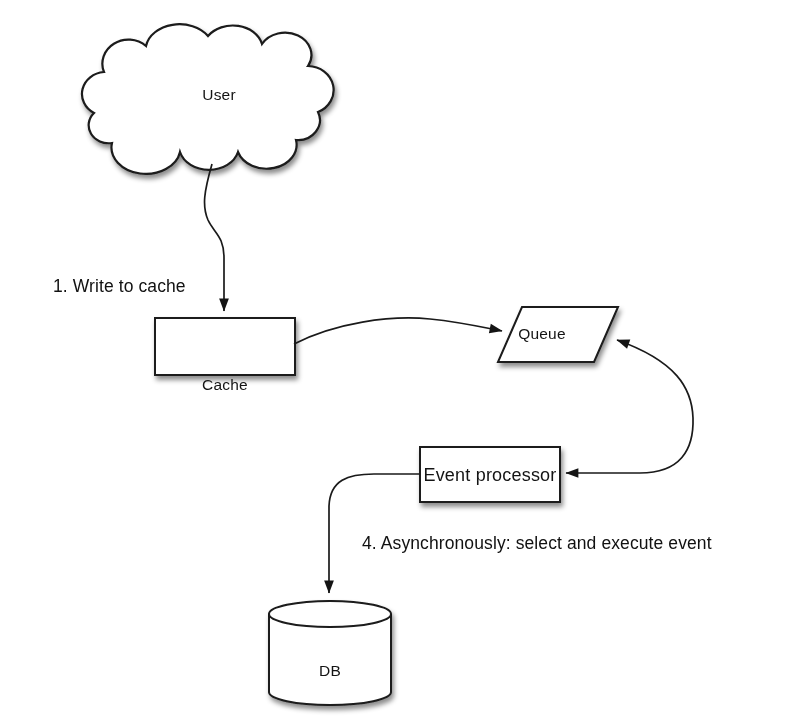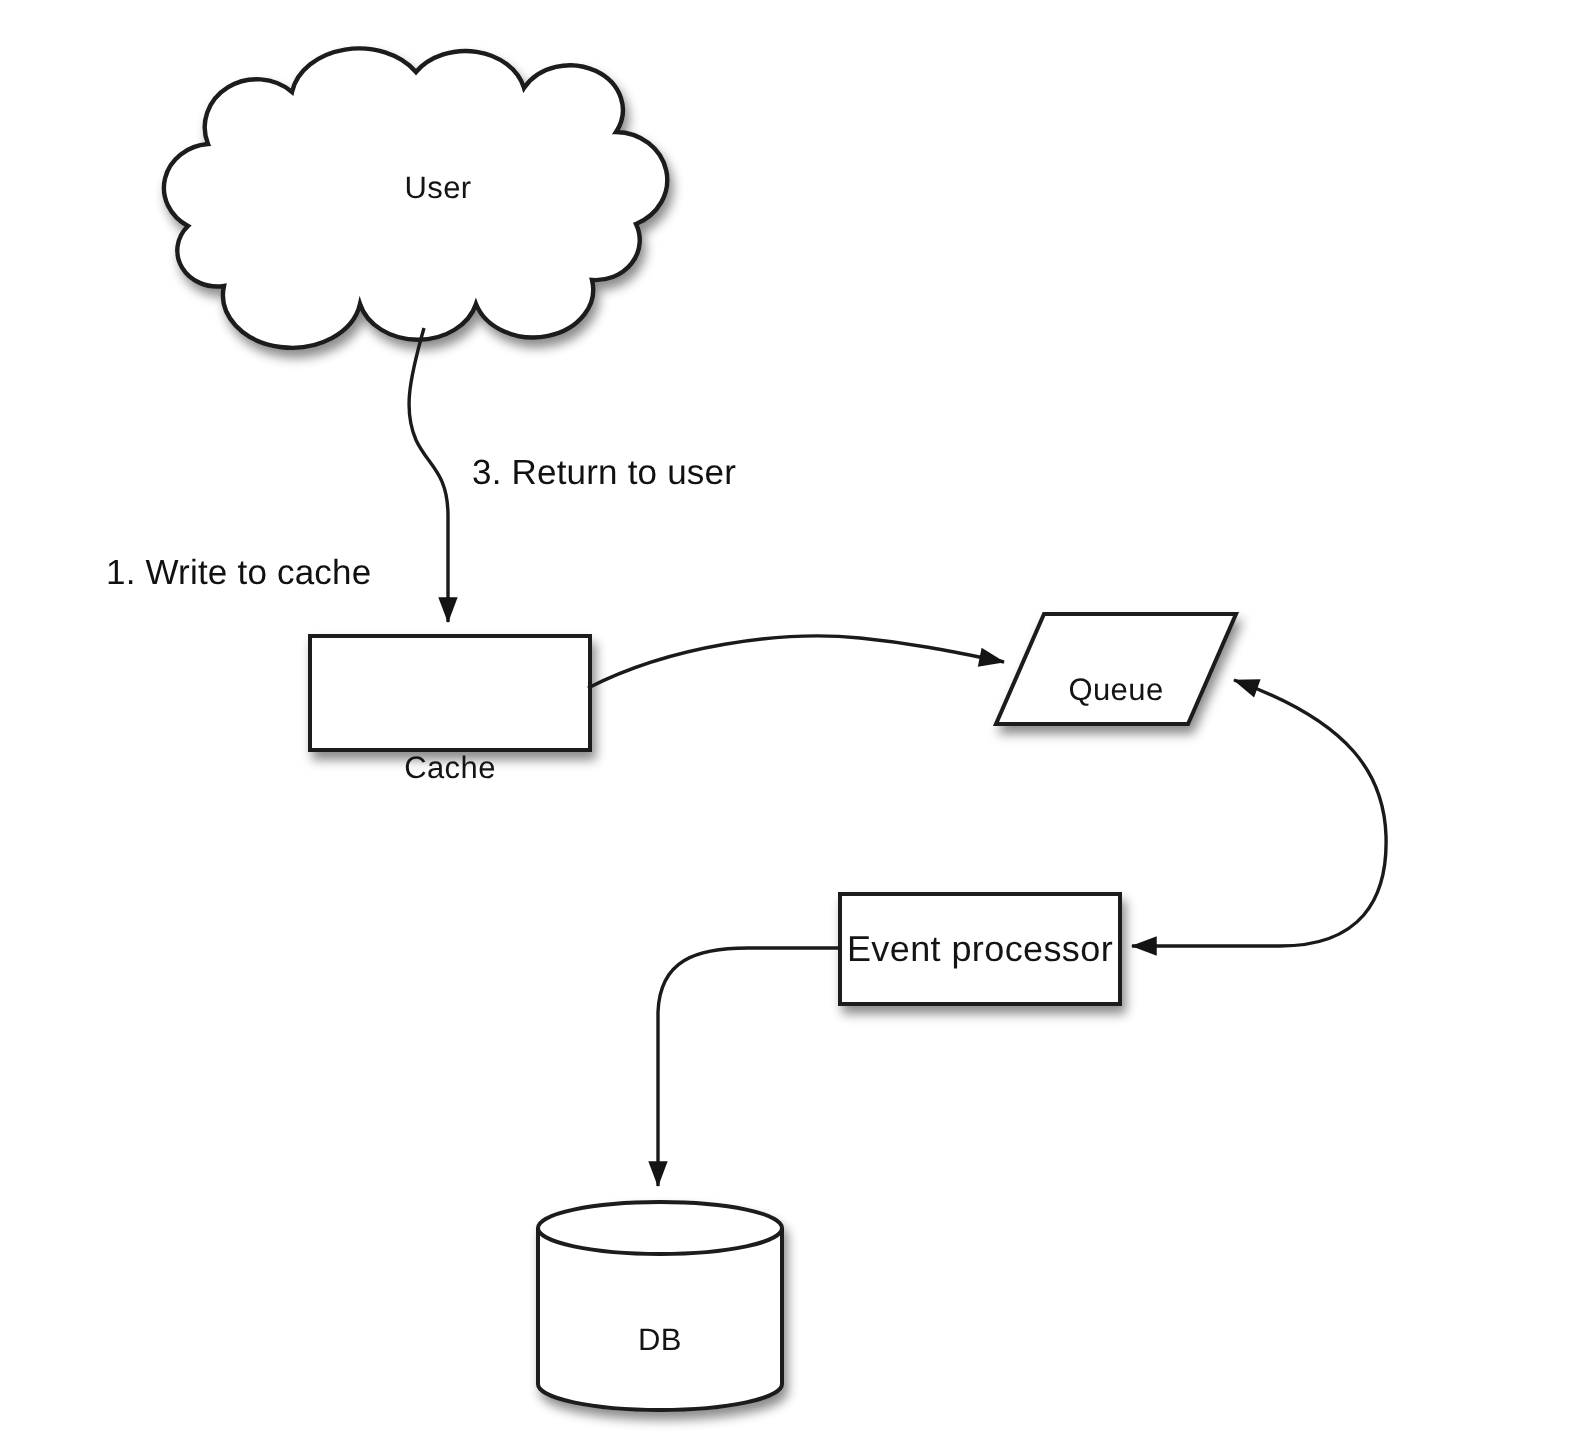--- a/index.html
+++ b/index.html
@@ -78,25 +78,25 @@
 
     <path d="M 566 473 L 640 473 C 680 473 694 450 693 418 C 692 388 676 361 617 340" fill="none" stroke="#1a1a1a" stroke-width="1.7" marker-start="url(#arrowStart)" marker-end="url(#arrow)"></path>
 
     <path d="M 420 474 L 374 474 C 348 474 330 480 329 506 L 329 593" fill="none" stroke="#1a1a1a" stroke-width="1.7" marker-end="url(#arrow)"></path>
   </svg>
 
   <div class="node-label" style="left:219px;top:95px;">User</div>
 
   <div class="node-label" style="left:225px;top:347px;margin-top:38px;">Cache</div>
 
-  <div class="node-label" style="left:558px;top:334px;margin-top:12px;">Queue</div>
+  <div class="node-label" style="left:542px;top:334px;">Queue</div>
 
   <div class="node-label lbl-ep" style="left:490px;top:475px;">Event processor</div>
 
   <div class="node-label" style="left:330px;top:671px;">DB</div>
 
   <div class="edge-label" style="left:53px;top:260px;margin-top:16px;">1. Write to cache</div>
 
-  <div class="edge-label" style="left:236px;top:226px;">3. Return to user</div>
 
 
+  <div class="edge-label" style="left:362px;top:533px;">4. Asynchronously: select and execute event</div>
 
 </div>
 
 </body></html>

